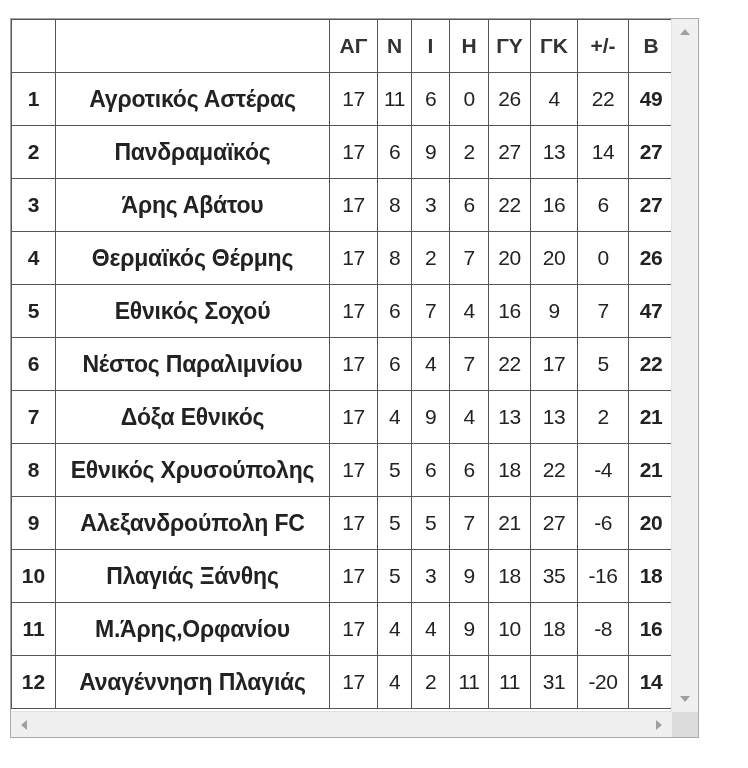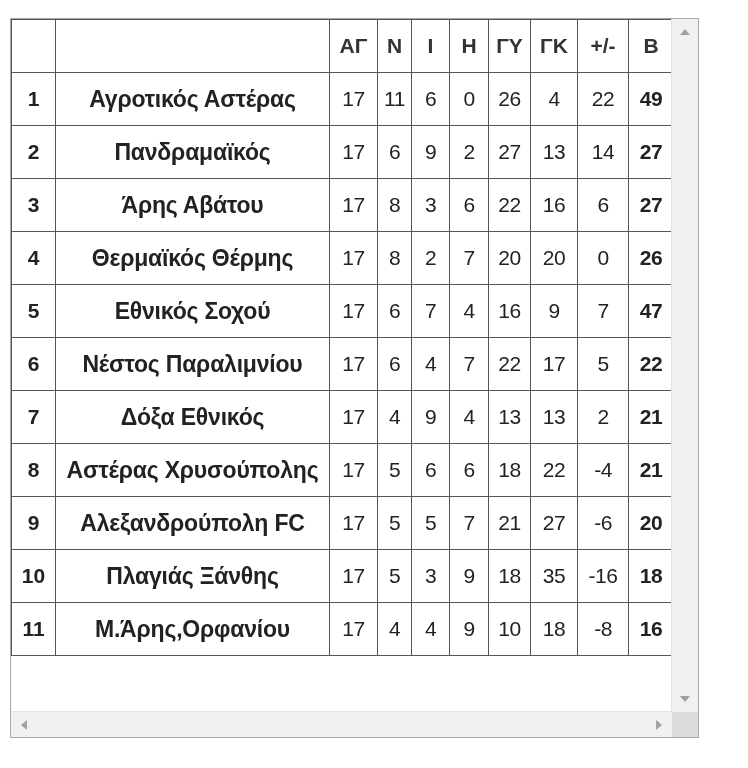--- a/index.html
+++ b/index.html
@@ -134,21 +134,21 @@
             <td class="num">4</td>
             <td class="num">9</td>
             <td class="num">4</td>
             <td class="num">13</td>
             <td class="num">13</td>
             <td class="num">2</td>
             <td class="num pts">21</td>
           </tr>
           <tr>
             <td class="pos">8</td>
-            <td class="team">Αστέρας Χρυσούπολης</td>
+            <td class="team">Εθνικός Χρυσούπολης</td>
             <td class="num">17</td>
             <td class="num">5</td>
             <td class="num">6</td>
             <td class="num">6</td>
             <td class="num">18</td>
             <td class="num">22</td>
             <td class="num">-4</td>
             <td class="num pts">21</td>
           </tr>
           <tr>
@@ -179,20 +179,32 @@
             <td class="pos">11</td>
             <td class="team">Μ.Άρης,Ορφανίου</td>
             <td class="num">17</td>
             <td class="num">4</td>
             <td class="num">4</td>
             <td class="num">9</td>
             <td class="num">10</td>
             <td class="num">18</td>
             <td class="num">-8</td>
             <td class="num pts">16</td>
+          </tr>
+          <tr>
+            <td class="pos">12</td>
+            <td class="team">Αναγέννηση Πλαγιάς</td>
+            <td class="num">17</td>
+            <td class="num">4</td>
+            <td class="num">2</td>
+            <td class="num">11</td>
+            <td class="num">11</td>
+            <td class="num">31</td>
+            <td class="num">-20</td>
+            <td class="num pts">14</td>
           </tr>
         </tbody>
     </table>
   </div>
   <div class="vscroll">
     <div class="arr up"></div>
     <div class="arr down"></div>
   </div>
   <div class="hscroll">
     <div class="arr left"></div>

